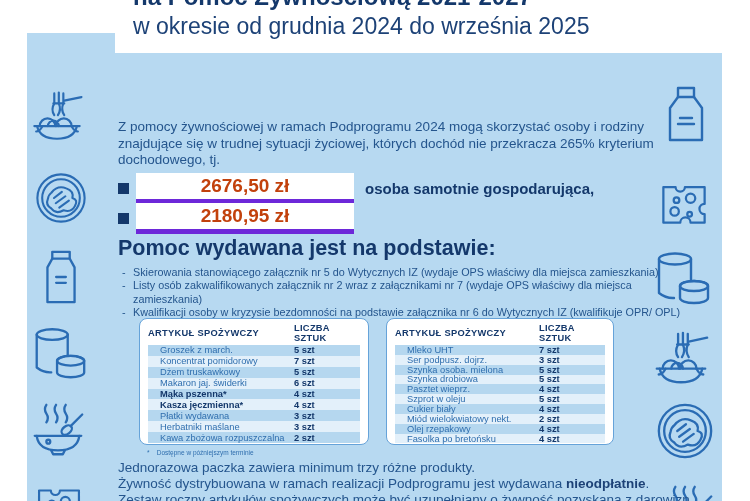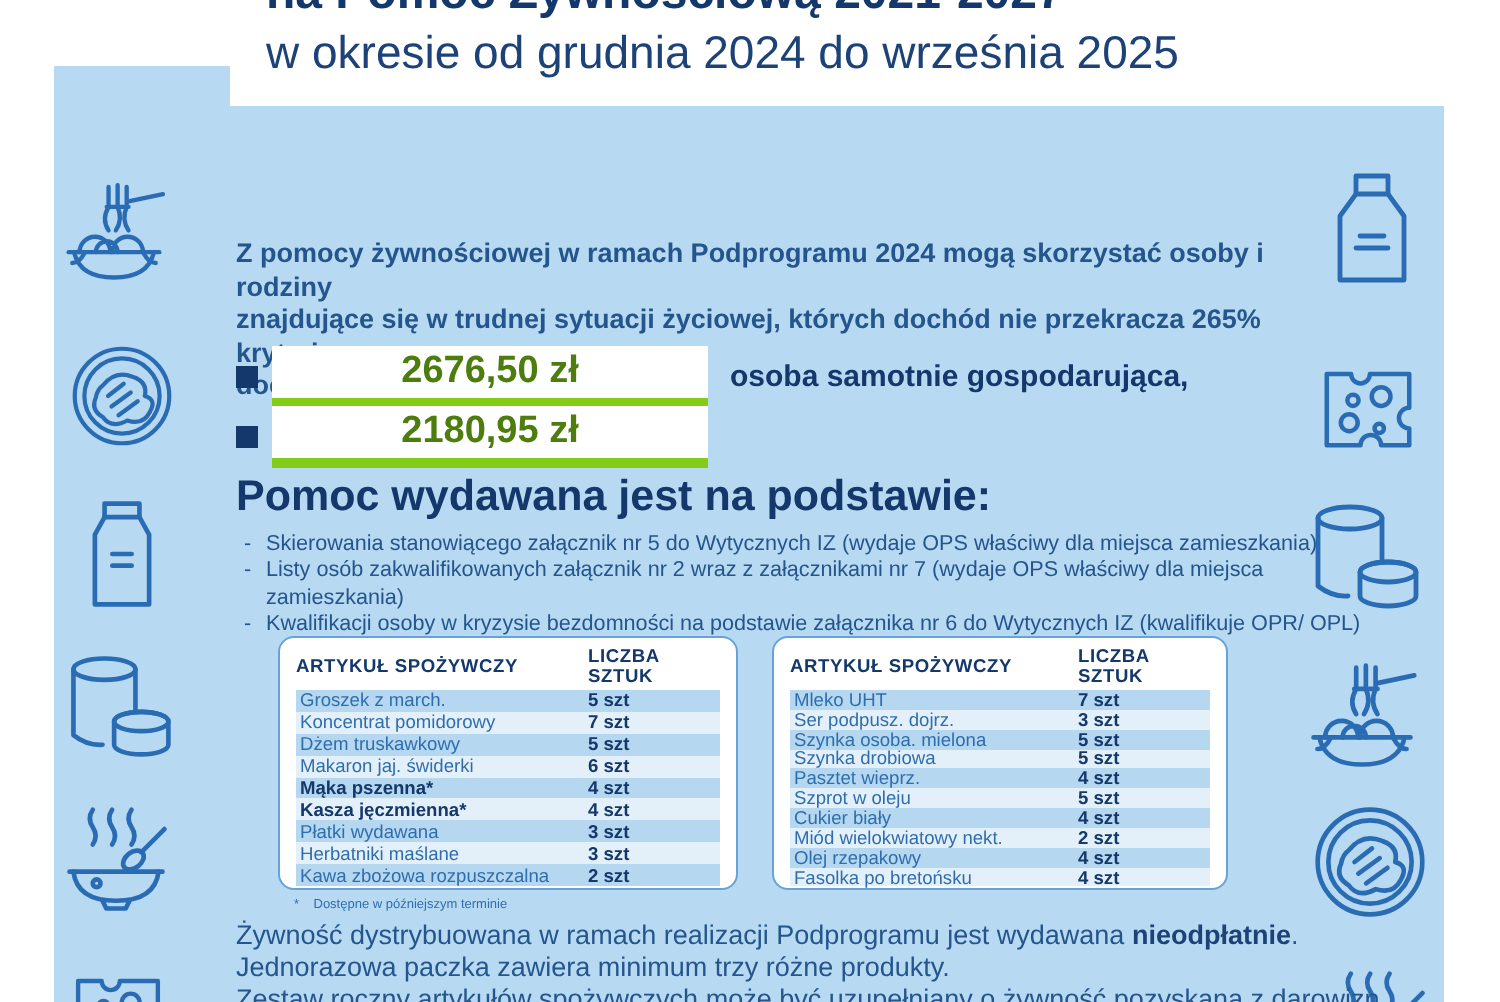--- a/index.html
+++ b/index.html
@@ -8,37 +8,37 @@
     overflow:hidden; font-family:"Liberation Sans", sans-serif;
   }
   .blue-bg{position:absolute; left:27px; top:33px; width:695px; height:468px; background:#b7d9f1;}
   
   .banner{position:absolute; left:115px; top:0; width:635px; height:53px; background:#ffffff; overflow:hidden; z-index:3;}
   .banner-line1{margin:-16px 0 0 18px; font-size:24px; font-weight:bold; line-height:26px; color:#14386b;}
   .banner-line2{margin:2px 0 0 18px; font-size:23px; line-height:28px; color:#1d4277;}
   
   .abs{position:absolute; z-index:2;}
   .h1{font-size:21px; font-weight:bold; color:#14386b;}
-  .intro{font-size:13.5px; line-height:16.5px; color:#24558d;font-weight:bold;}
+  .intro{font-size:13.5px; line-height:16.5px; color:#24558d;}
   .thr-row{display:flex; align-items:center; height:27px;}
   .thr-bullet{width:11px; height:11px; background:#14386b; margin-right:7px; flex:none;}
-  .thr-box{width:218px; height:26px; background:#ffffff; border-bottom:5px solid #84cc16;
+  .thr-box{width:218px; height:26px; background:#ffffff; border-bottom:5px solid #6d28d9;
            display:flex; align-items:center; justify-content:center;
-           font-size:19px; font-weight:bold; color:#4d7c0f;}
+           font-size:19px; font-weight:bold; color:#c2410c;}
   .thr-label{margin-left:11px; font-size:15px; font-weight:bold; color:#14386b;}
   .basis-item{display:flex; font-size:10.8px; line-height:13.4px; color:#24558d;}
   .basis-dash{width:11px; flex:none;}
   
   .ftable{position:absolute; z-index:2; background:#ffffff; border:1.5px solid #66a3d9; border-radius:8px;
           box-sizing:border-box; padding:5px 8px 4px 8px;}
   .t-head{display:flex; align-items:center; height:17px; margin-bottom:4px;
           font-size:9.3px; font-weight:bold; color:#14386b; letter-spacing:.3px;}
   .t-h-name{flex:1;}
   .t-h-qty,.t-qty{width:66px; flex:none;}
-  .t-row{display:flex; align-items:center; padding-left:2px; box-sizing:border-box;}
+  .t-row{display:flex; align-items:center; padding-left:12px; box-sizing:border-box;}
   .t-left .t-row{height:10.9px;}
   .t-right .t-row{height:9.85px;}
   .t-row:nth-child(odd){background:#b5d7ef;}
   .t-row:nth-child(even){background:#e3f0fa;}
   .t-name{flex:1; font-size:9.3px; color:#2f6eae; white-space:nowrap; overflow:hidden;}
   .t-qty{font-size:9.3px; font-weight:bold; color:#14386b;}
   .t-row.bold .t-name{font-weight:bold; color:#14386b;}
   .footnote{font-size:6.5px; color:#2f6eae; white-space:pre;}
   .footer{font-size:13.5px; line-height:15.8px; color:#24558d;}
   .footer b{color:#1d4277;}
@@ -292,17 +292,17 @@
         <div class="t-row">
           <span class="t-name">Fasolka po bretońsku</span>
           <span class="t-qty">4 szt</span>
         </div>
       </div>
   </div>
 
   <div class="abs footnote" style="left:147px;top:449px">*    Dostępne w późniejszym terminie</div>
 
   <div class="abs footer" style="left:118px;top:460px;width:580px">
+    <div>Jednorazowa paczka zawiera minimum trzy różne produkty.</div>
     <div><span>Żywność dystrybuowana w ramach realizacji Podprogramu jest wydawana </span><b>nieodpłatnie</b><span>.</span></div>
-    <div>Jednorazowa paczka zawiera minimum trzy różne produkty.</div>
     <div>Zestaw roczny artykułów spożywczych może być uzupełniany o żywność pozyskaną z darowizn.</div>
   </div>
 </div>
 
 </body></html>

